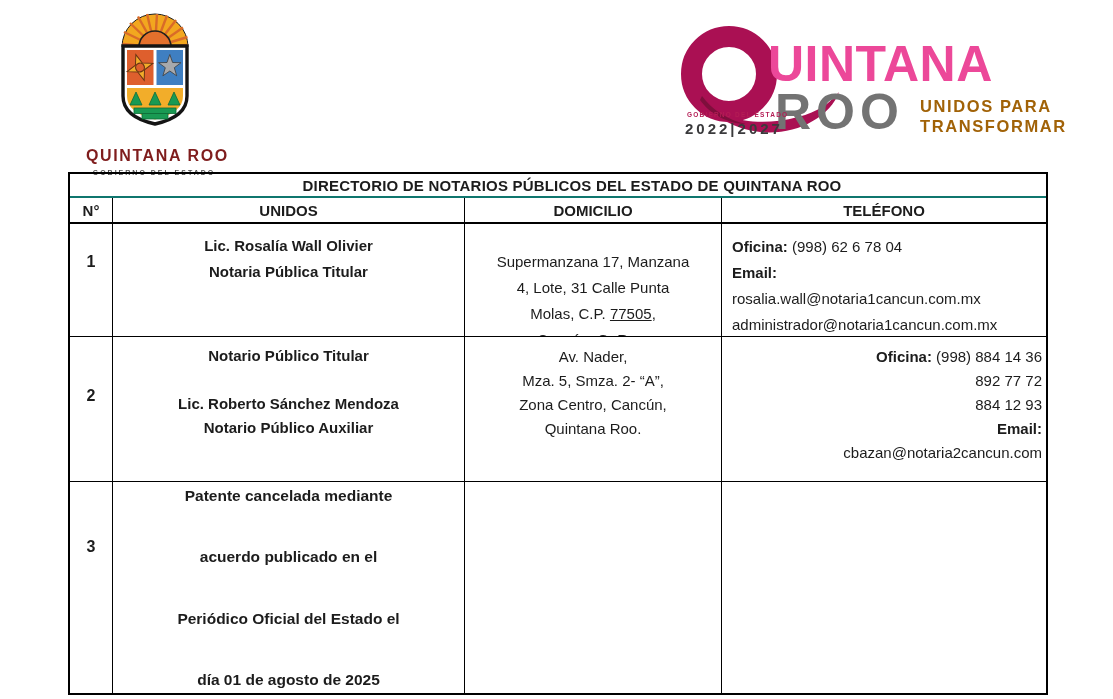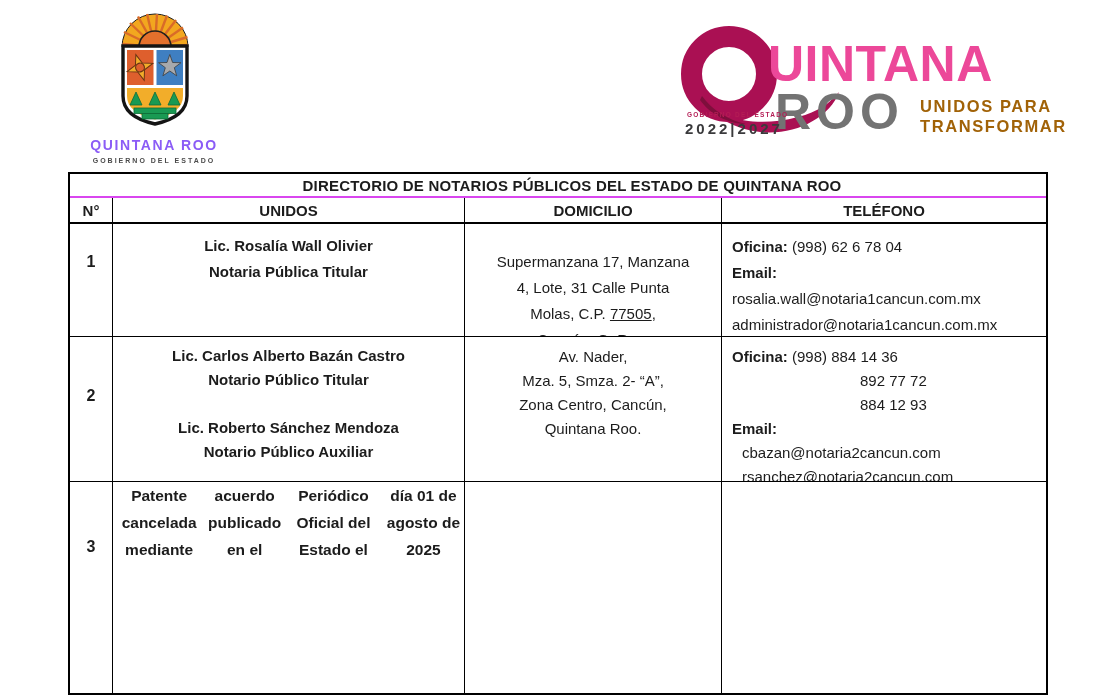--- a/index.html
+++ b/index.html
@@ -8,21 +8,21 @@
     position:relative;
     background:#ffffff;
     font-family:"Liberation Sans", sans-serif;
     color:#1c1c1c;
     overflow:hidden;
   }
 
   
   .seal { position:absolute; left:86px; top:4px; width:136px; text-align:center; }
   .seal svg { display:block; margin:0 auto; }
-  .seal-title { font-size:14px; font-weight:bold; letter-spacing:1.6px; color:#8b5cf6; margin-top:8px; white-space:nowrap; }
+  .seal-title { font-size:16px; font-weight:bold; letter-spacing:1.6px; color:#7f1d1d; margin-top:18px; white-space:nowrap; }
   .seal-sub   { font-size:7px; font-weight:bold; letter-spacing:2px; color:#4b4b4b; margin-top:4px; white-space:nowrap; }
 
   
   .brand { position:absolute; left:676px; top:22px; width:380px; height:136px; }
   .brand .q-svg { position:absolute; left:0; top:2px; }
   .brand .w1 { position:absolute; left:92px;  top:17px; font-size:50px; font-weight:bold; color:#ec4899; line-height:1; letter-spacing:0.5px; }
   .brand .w2 { position:absolute; left:99px;  top:65px; font-size:50px; font-weight:bold; color:#737373; line-height:1; letter-spacing:5px; }
   .brand .tag { position:absolute; left:244px; color:#a16207; font-weight:bold; font-size:16.5px; letter-spacing:1.6px; line-height:1; white-space:nowrap; }
   .brand .tag1 { top:76px; }
   .brand .tag2 { top:96px; }
@@ -30,21 +30,21 @@
   .brand .term { position:absolute; left:9px;  top:98px; font-size:15px; font-weight:bold; letter-spacing:3px; color:#3a3a3c; white-space:nowrap; }
 
   
   .ntable {
     position:absolute; left:68px; top:172px; width:980px; height:523px;
     border:2px solid #000;
     display:flex; flex-direction:column;
     font-size:15px;
   }
   .t-title {
-    height:24px; border-bottom:2px solid #d946ef;
+    height:24px; border-bottom:2px solid #0f766e;
     display:flex; align-items:center; justify-content:center;
     font-weight:bold; font-size:15px; letter-spacing:0.2px;padding-left:28px;
   }
   .t-head { height:26px; border-bottom:2px solid #000; }
   .grid-cols { display:grid; grid-template-columns:43px 352px 257px 1fr; }
   .t-head > div {
     display:flex; align-items:center; justify-content:center;
     font-weight:bold; font-size:15px; border-right:1.5px solid #000;
   }
   .t-head > div:last-child { border-right:none; }
@@ -58,32 +58,32 @@
   .cell:last-child { border-right:none; }
 
   .c-num { display:flex; justify-content:center; font-weight:bold; font-size:16px; }
   .row1 .c-num { padding-top:29px; }
   .row2 .c-num { padding-top:50px; }
   .row3 .c-num { padding-top:56px; }
 
   .c-nombre { text-align:center; font-weight:bold; }
   .row1 .c-nombre { padding-top:9px;  line-height:26px; }
   .row2 .c-nombre { padding-top:7px;  line-height:24px; }
-  .row3 .c-nombre { display:flex; flex-direction:row; justify-content:space-between; line-height:27px; font-size:15.5px; }
+  .row3 .c-nombre { display:flex; flex-direction:column; justify-content:space-between; line-height:27px; font-size:15.5px; }
   .nl24 { min-height:24px; }
 
   .c-dom { text-align:center; }
   .row1 .c-dom { padding-top:25px; line-height:26px; }
   .row2 .c-dom { padding-top:8px;  line-height:24px; }
   .cp  { text-decoration:underline; }
   .red { color:#c00000; }
 
   .c-tel { line-height:26px; }
   .row1 .c-tel { padding:10px 4px 0 10px; }
-  .row2 .c-tel { padding:8px 4px 0 10px; line-height:24px; }
+  .row2 .c-tel { padding:8px 4px 0 10px; line-height:24px;text-align:right; }
   .b { font-weight:bold; }
   .center-line { padding-left:0; }
   .indent { padding-left:128px; }
   .em2 { padding-left:10px; }
 </style>
 </head>
 <body>
 
 <div class="seal">
   <svg width="132" height="125" viewBox="0 0 132 125">
@@ -174,39 +174,37 @@
       <div><span class="b">Oficina:</span> <span>(998) 62 6 78 04</span></div>
       <div class="b">Email:</div>
       <div class="center-line">rosalia.wall@notaria1cancun.com.mx</div>
       <div class="center-line">administrador@notaria1cancun.com.mx</div>
     </div>
   </div>
 
   <div class="t-row row2 grid-cols">
     <div class="cell c-num">2</div>
     <div class="cell c-nombre">
-      <div class="nl24">Lic. Carlos Alberto Bazán Castro</div>
       <div class="nl24">Notario Público Titular</div>
       <div class="nl24"></div>
       <div class="nl24">Lic. Roberto Sánchez Mendoza</div>
       <div class="nl24">Notario Público Auxiliar</div>
     </div>
     <div class="cell c-dom">
       <div>Av. Nader,</div>
       <div>Mza. 5, Smza. 2- “A”,</div>
       <div>Zona Centro, Cancún,</div>
       <div>Quintana Roo.</div>
     </div>
     <div class="cell c-tel">
       <div><span class="b">Oficina:</span> <span>(998) 884 14 36</span></div>
       <div class="indent">892 77 72</div>
       <div class="indent">884 12 93</div>
       <div class="b">Email:</div>
       <div class="em2">cbazan@notaria2cancun.com</div>
-      <div class="em2">rsanchez@notaria2cancun.com</div>
     </div>
   </div>
 
   <div class="t-row row3 grid-cols">
     <div class="cell c-num">3</div>
     <div class="cell c-nombre">
       <div>Patente cancelada mediante</div>
       <div>acuerdo publicado en el</div>
       <div>Periódico Oficial del Estado el</div>
       <div>día 01 de agosto de 2025</div>

